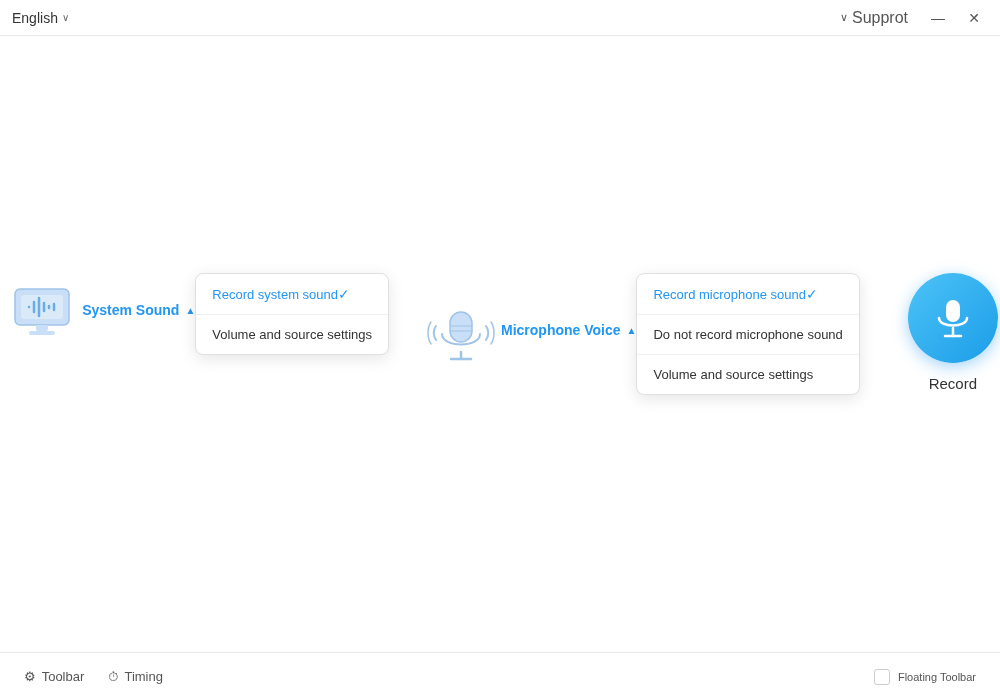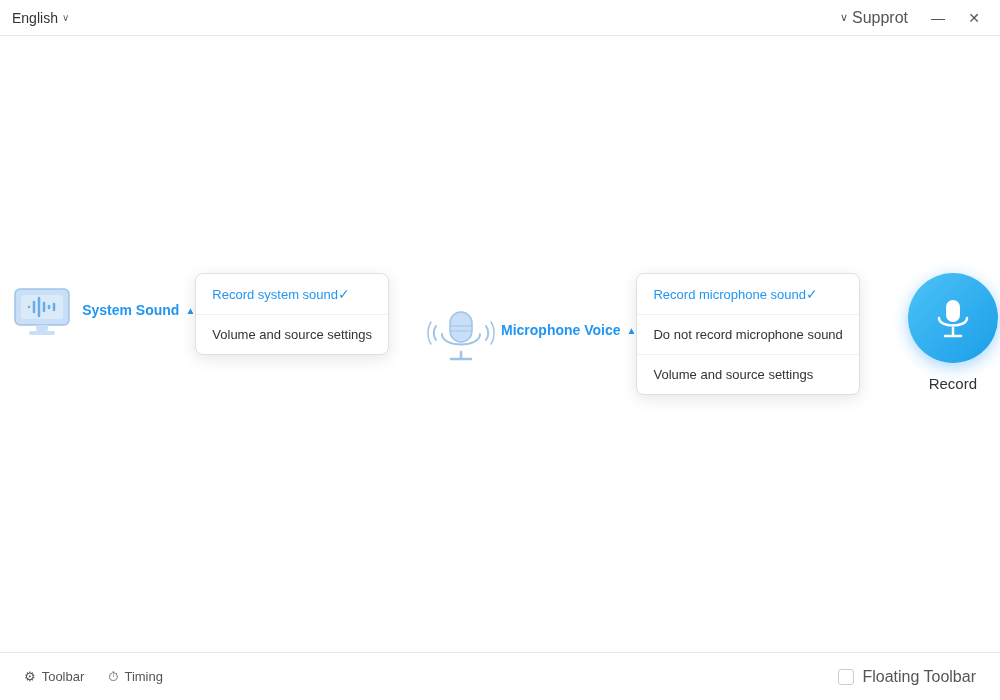--- a/index.html
+++ b/index.html
@@ -263,21 +263,21 @@
       gap: 6px;
       font-size: 13px;
       color: #555;
       cursor: pointer;
     }
     .footer-spacer { flex: 1; }
     .floating-toolbar-item {
       display: flex;
       align-items: center;
       gap: 8px;
-      font-size: 16px;
+      font-size: 11px;
       color: #555;
     }
     .checkbox {
       width: 16px;
       height: 16px;
       border: 1px solid #ccc;
       border-radius: 3px;
       background: #fff;
     }
   </style>

